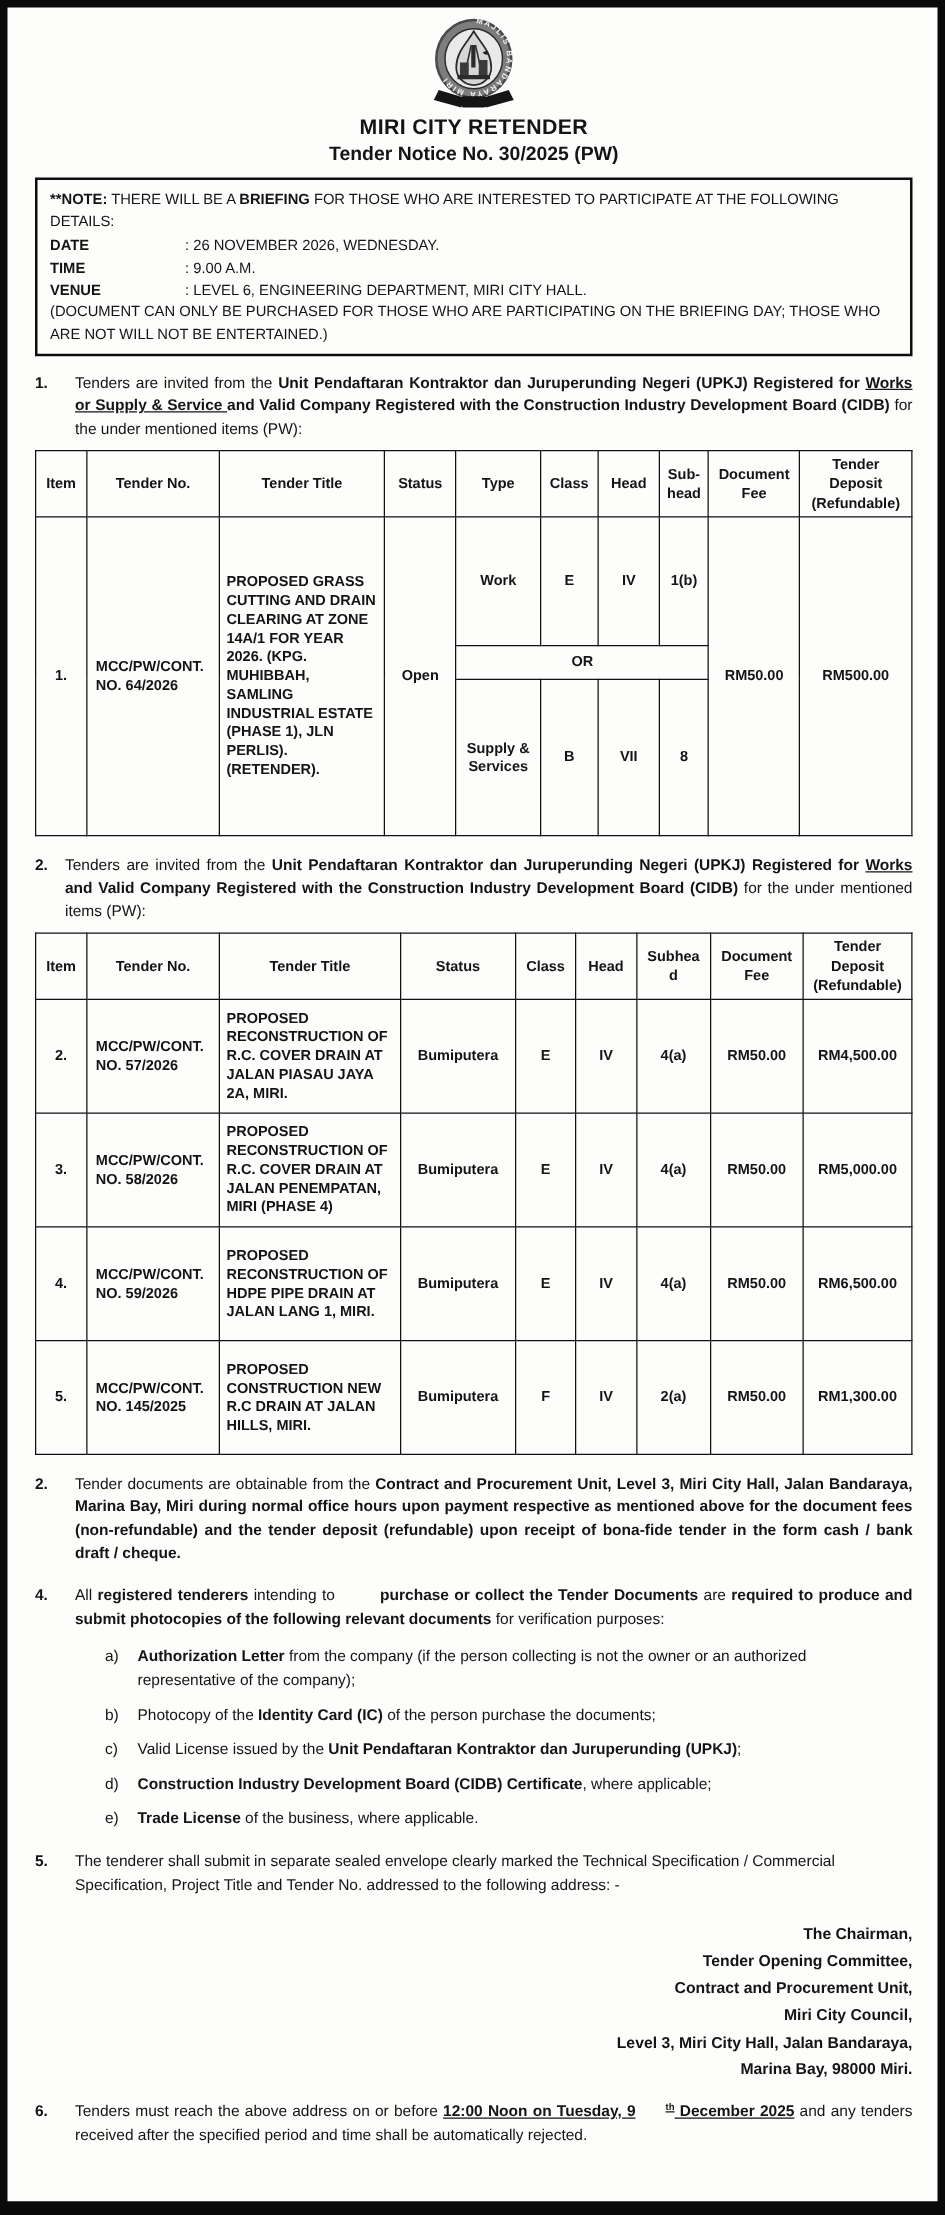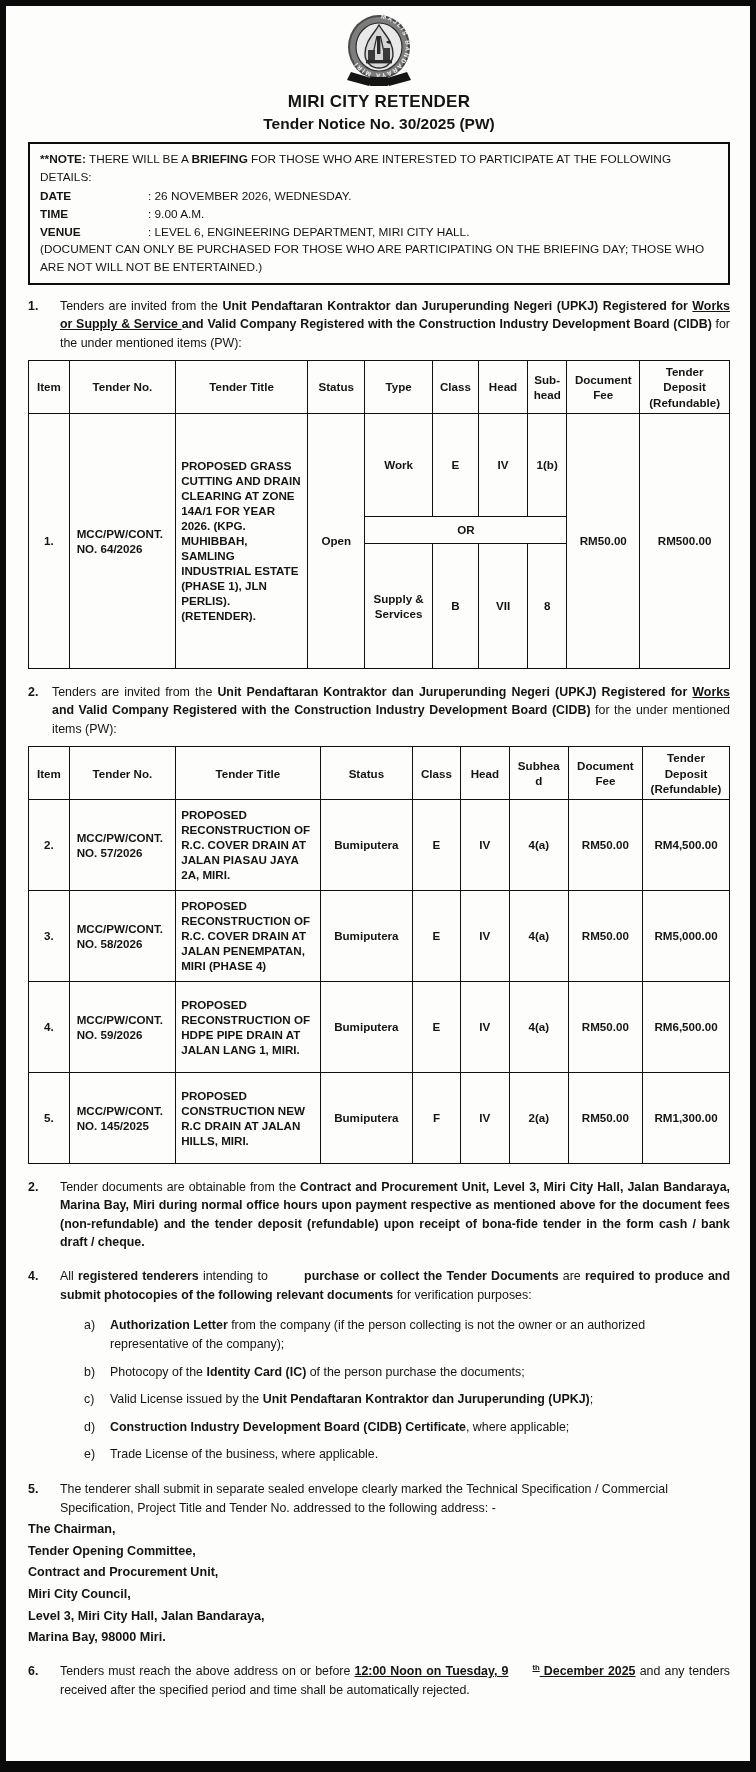--- a/index.html
+++ b/index.html
@@ -57,21 +57,21 @@
   .t1 td.opt{height:96px;}
   .t1 td.or{height:20px;}
   .t1 td.opt2{height:118px;}
   .t2 td{height:84px;}
   
   .sub{display:flex;font-size:12.4px;line-height:1.5;margin:9px 0 0 56px;}
   .slabel{flex:none;width:26px;}
   .stext{flex:1;padding-right:4px;}
   .failure{margin:16px 0 0 56px;font-size:12.4px;line-height:1.5;text-align:justify;padding-right:4px;}
   
-  .address{ text-align:left;font-weight:bold;font-size:12.6px;line-height:1.72;margin-top:2px;}
+  .address{ text-align:right;font-weight:bold;font-size:12.6px;line-height:1.72;margin-top:20px;}
 </style>
 </head>
 <body>
 
 <div class="doc">
 
   <div class="hdr">
     <div class="logo-wrap">
       <svg class="logo" width="92" height="76" viewBox="0 0 92 76">
         <ellipse cx="46" cy="33" rx="31" ry="32" fill="#4a4a4a"></ellipse>
@@ -270,21 +270,21 @@
   <div class="sub">
     <span class="slabel">c)</span>
     <span class="stext"><span>Valid License issued by the </span><span style="font-weight: bold;">Unit Pendaftaran Kontraktor dan Juruperunding (UPKJ)</span><span>;</span></span>
   </div>
   <div class="sub">
     <span class="slabel">d)</span>
     <span class="stext"><span style="font-weight: bold;">Construction Industry Development Board (CIDB) Certificate</span><span>, where applicable;</span></span>
   </div>
   <div class="sub">
     <span class="slabel">e)</span>
-    <span class="stext"><span style="font-weight: normal;">Trade License</span><span> of the business, where applicable.</span></span>
+    <span class="stext"><span style="font-weight: bold;">Trade License</span><span> of the business, where applicable.</span></span>
   </div>
 
 
   <div class="para" style="margin-top:16px;">
     <span class="pnum">5.</span>
     <span class="ptext" style="text-align:left;"><span>The tenderer shall submit in separate sealed envelope clearly marked the Technical Specification / Commercial Specification, Project Title and Tender No. addressed to the following address: -</span></span>
   </div>
 
   <div class="address">
     <div>The Chairman,</div>

